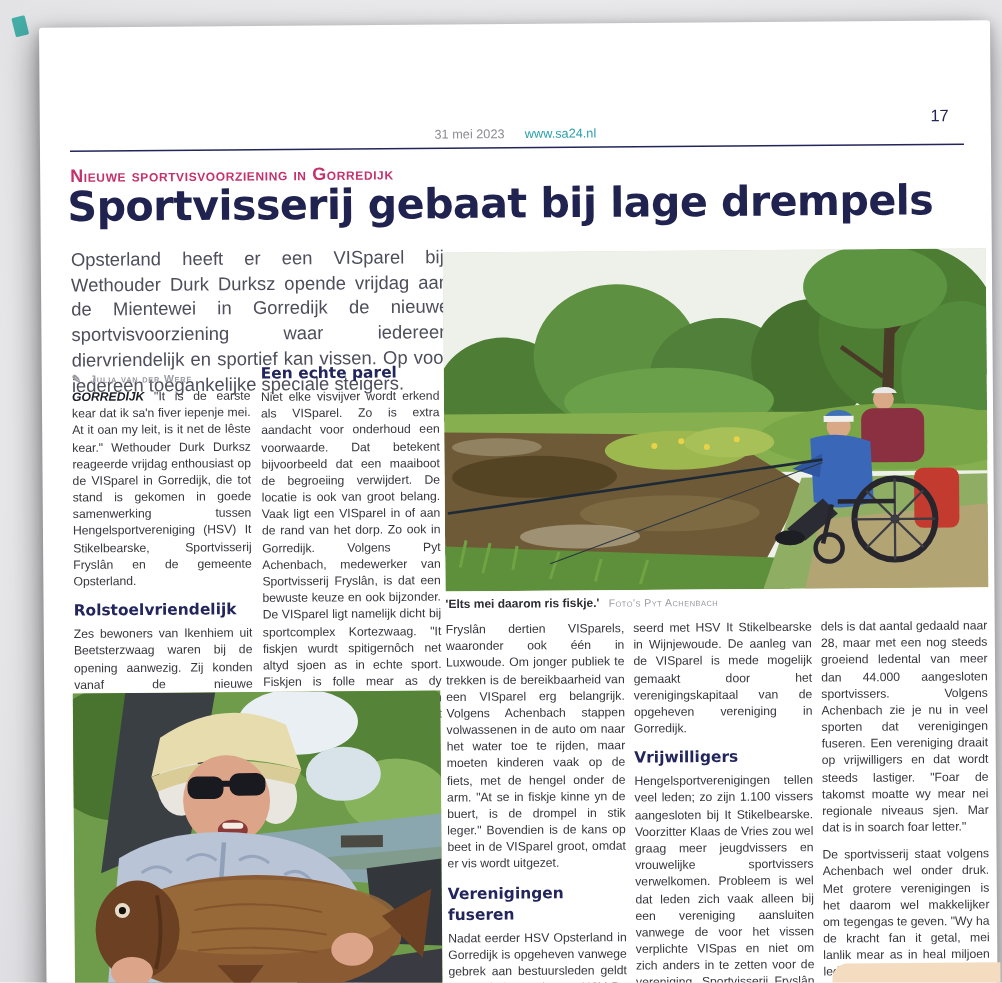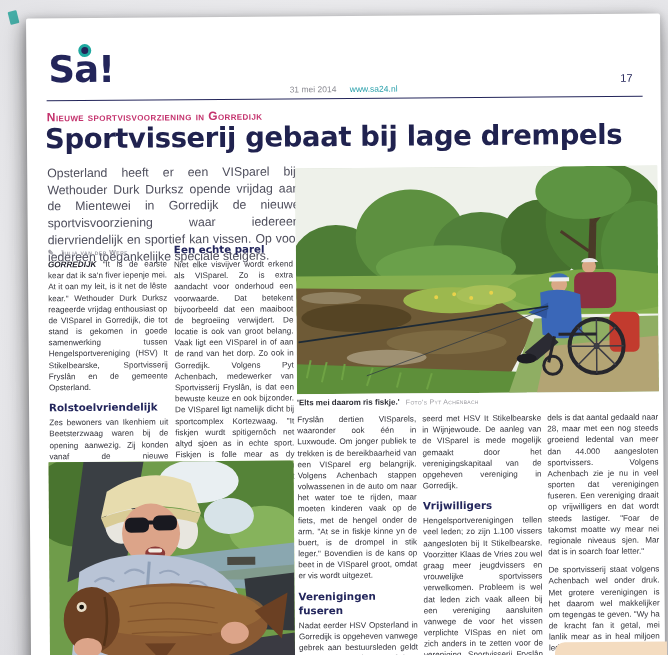--- a/index.html
+++ b/index.html
@@ -60,26 +60,22 @@
   .peach-box{position:absolute;left:524px;top:628px;width:112px;height:52px;background:#f4dcc0;border-radius:10px 0 0 0;}
   svg{display:block;}
 </style>
 </head>
 <body>
 
 <div class="artifact"></div>
 
 <div class="sheet">
 
-  <div class="logo">
-    <span>Sa!</span>
-    <span class="ring"></span>
-  </div>
   <div class="dateline">
-    <span>31 mei 2014</span>
+    <span>31 mei 2023</span>
     <span class="site">www.sa24.nl</span>
   </div>
   <div class="pagenum">17</div>
   <div class="rule"></div>
 
   <div class="kicker">Nieuwe sportvisvoorziening in Gorredijk</div>
   <h1 class="headline" style="margin:0">Sportvisserij gebaat bij lage drempels</h1>
   <div class="intro">Opsterland heeft er een VISparel bij. Wethouder Durk Durksz opende vrijdag aan de Mientewei in Gorredijk de nieuwe sportvisvoorziening waar iedereen diervriendelijk en sportief kan vissen. Op voor iedereen toegankelijke speciale steigers.</div>
 
   <div class="byline">

